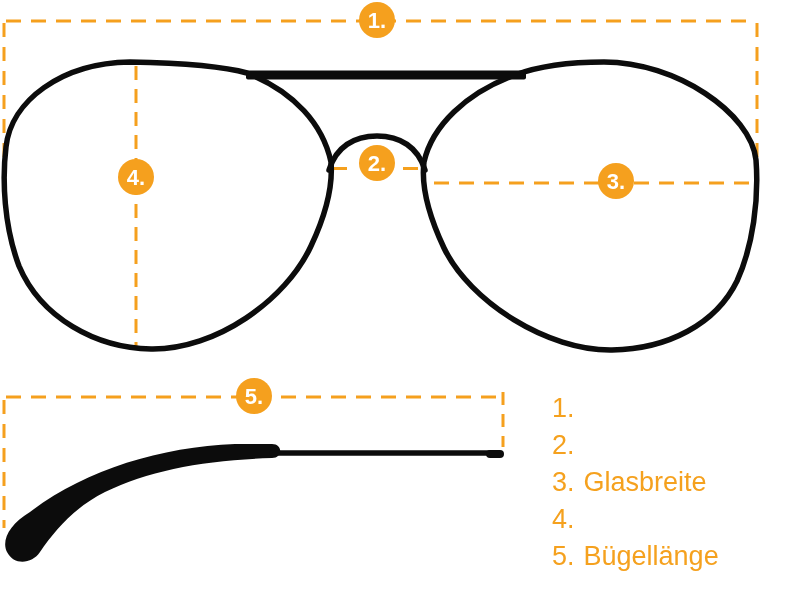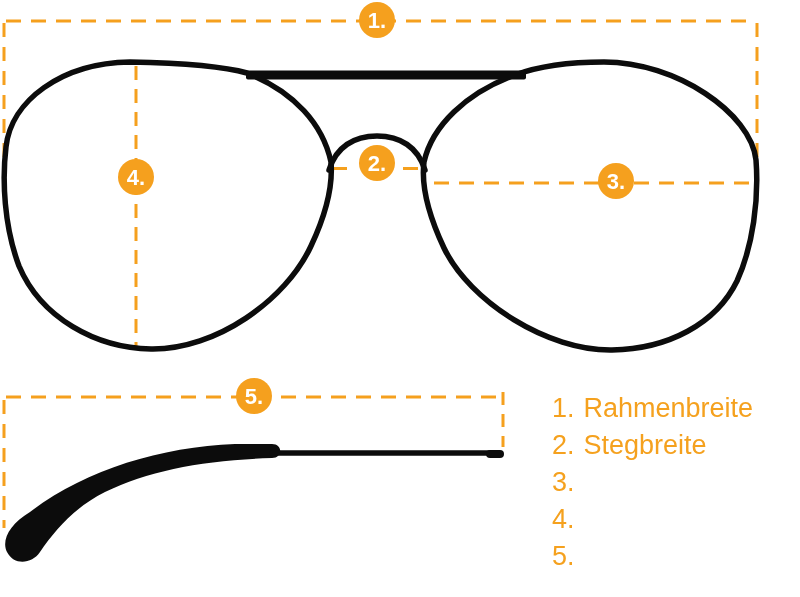--- a/index.html
+++ b/index.html
@@ -114,30 +114,30 @@
       <g>
         <circle class="badge-circle" cx="254" cy="396" r="18"></circle>
         <text class="badge-label" x="254" y="404">5.</text>
       </g>
     </g>
   </svg>
 
   <div id="legend">
     <div class="legend-row">
       <span class="legend-num">1.</span>
-      <span class="legend-label">Rahmenbreite</span>
     </div>
     <div class="legend-row">
       <span class="legend-num">2.</span>
-      <span class="legend-label">Stegbreite</span>
     </div>
     <div class="legend-row">
       <span class="legend-num">3.</span>
+      <span class="legend-label">Glasbreite</span>
     </div>
     <div class="legend-row">
       <span class="legend-num">4.</span>
     </div>
     <div class="legend-row">
       <span class="legend-num">5.</span>
+      <span class="legend-label">Bügellänge</span>
     </div>
   </div>
 
 </div>
 
 </body></html>

